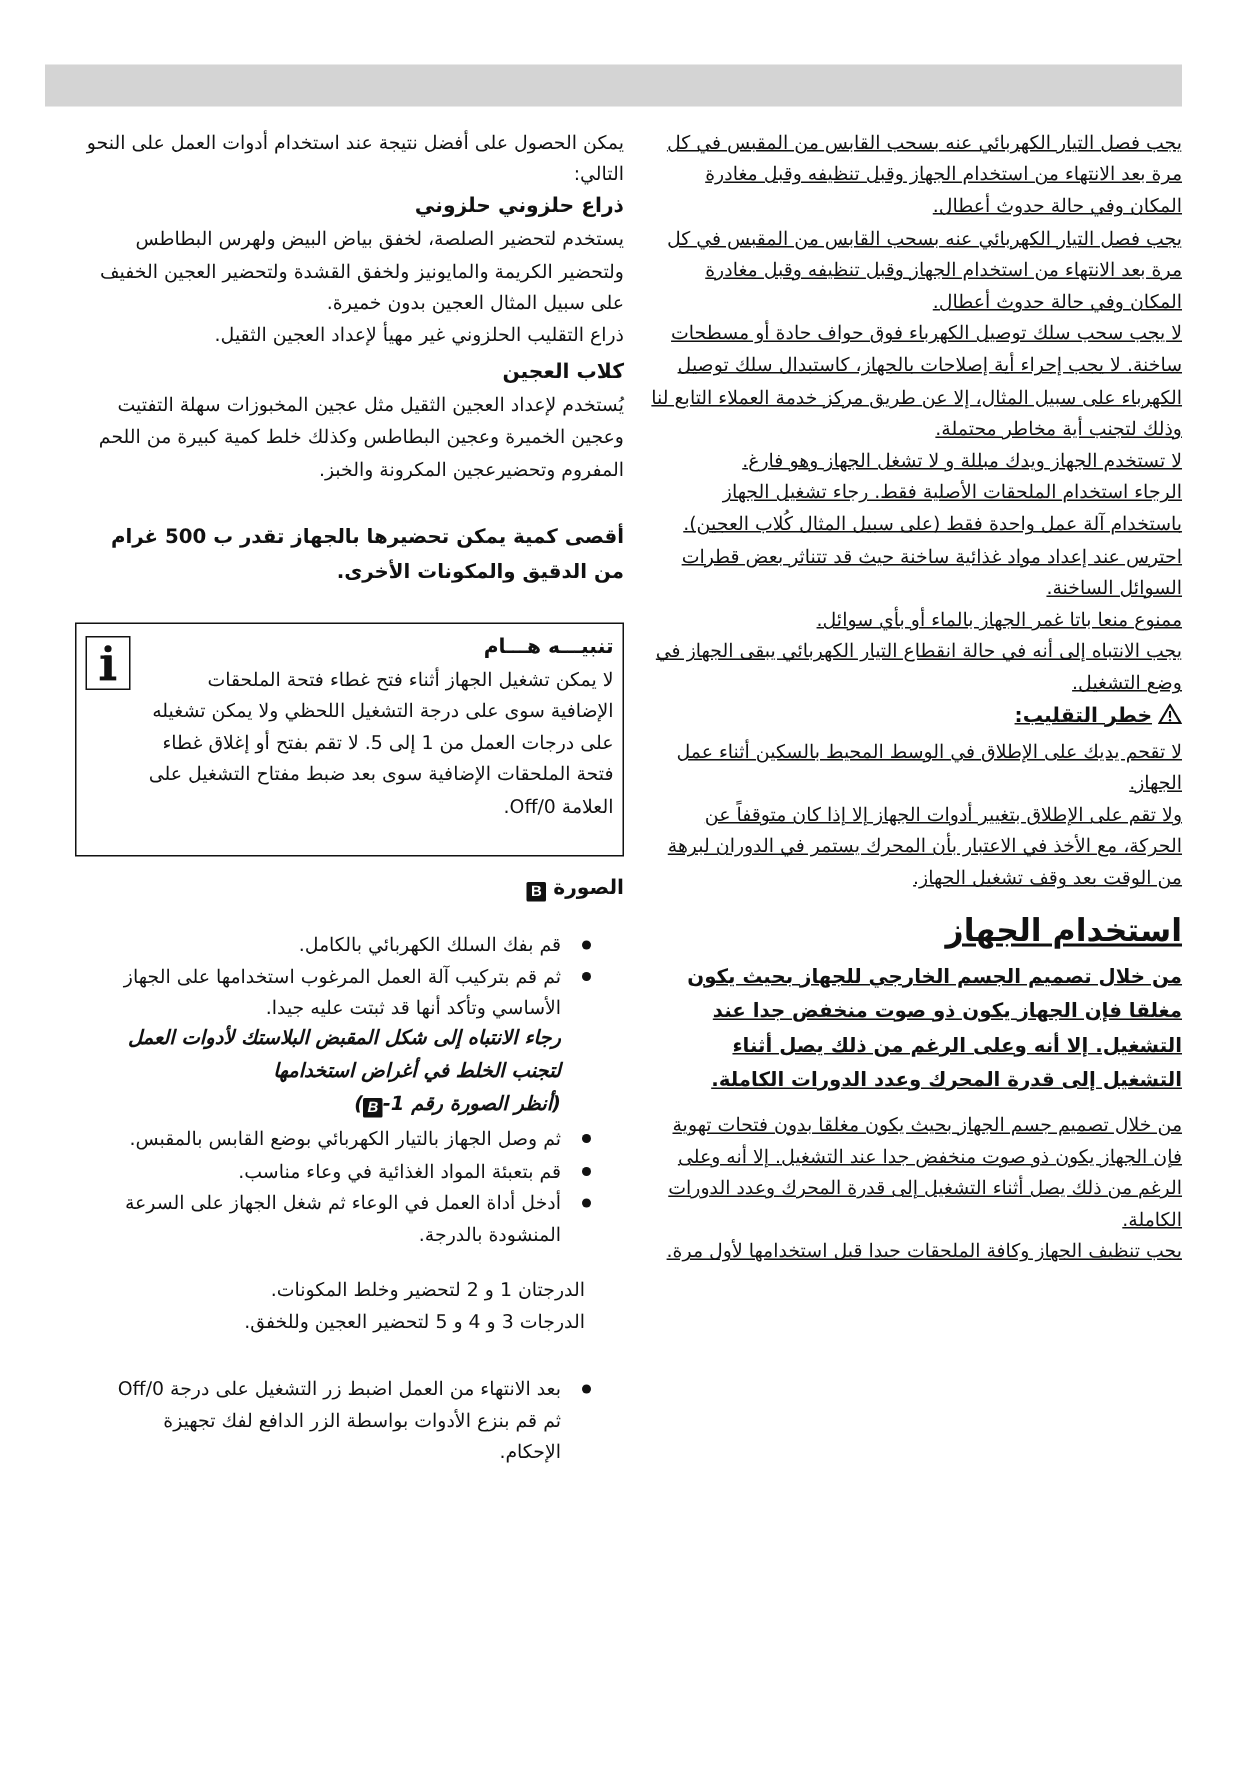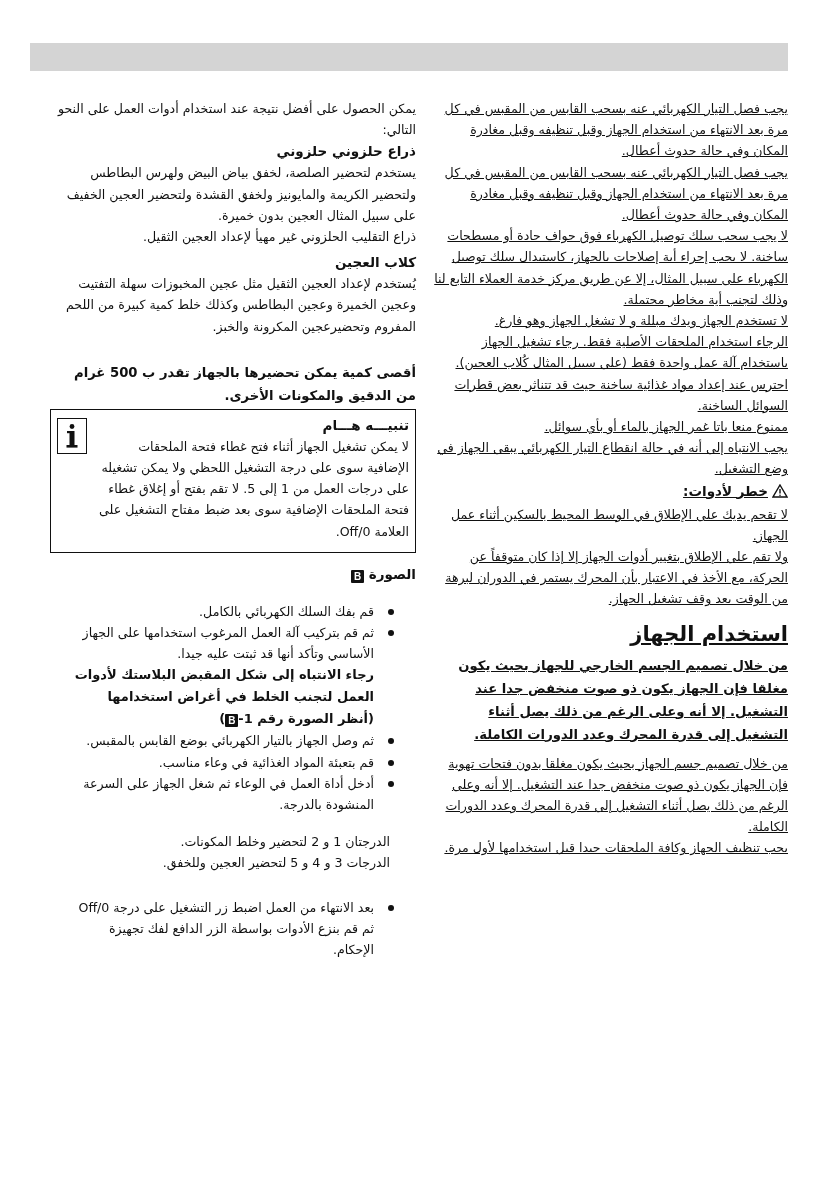--- a/index.html
+++ b/index.html
@@ -1,28 +1,28 @@
 <!DOCTYPE html>
 <html><head>
 <meta charset="utf-8">
 <style>
   html, body { margin: 0; padding: 0; background: #ffffff; }
   body { width: 840px; height: 1190px; position: relative; overflow: hidden;
          font-family: "DejaVu Sans", sans-serif; color: #111; }
   .header-bar { position: absolute; left: 30px; top: 43px; width: 758px; height: 28px; background: #d4d4d4; }
-  .col { position: absolute; top: 98px; direction: rtl; text-align: right; font-size: 12.6px; line-height: 21.2px; }
+  .col { position: absolute; top: 84px; direction: rtl; text-align: right; font-size: 12.6px; line-height: 21.2px; }
   .col-right { left: 432px; width: 356px; text-decoration: underline; }
   .col-left { left: 50px; width: 366px; }
   p { margin: 0; }
-  .bold { font-weight: bold; }
+  .bold { font-weight: bold; font-style: italic; }
   .heading { font-weight: bold; font-size: 13.5px; line-height: 22px; }
   .heading-lg { font-weight: bold; font-size: 21px; line-height: 24px; margin-top: 12px; margin-bottom: 8px; }
   .bold-para { font-weight: bold; font-size: 13.2px; line-height: 23px; }
   .gap { height: 7px; }
-  .notice-box { border: 1.5px solid #111; padding: 4px 6px 10px 6px; margin: 2px 0 10px 0; position: relative; }
+  .notice-box { border: 1.5px solid #111; padding: 4px 6px 22px 6px; margin: 22px 0 10px 0; position: relative; }
   .notice-inner { display: flex; flex-direction: row; gap: 8px; }
   .info-icon { flex: 0 0 auto; width: 28px; height: 34px; border: 1.5px solid #111; display: flex; align-items: center; justify-content: center; margin-top: 4px; }
   .info-icon svg { display: block; }
   .notice-text { flex: 1; }
   .b-icon { display: inline-block; width: 13px; height: 13px; background: #111; color: #fff; font-weight: bold; font-size: 10px; line-height: 13px; text-align: center; vertical-align: -1px; font-family: "Liberation Sans", sans-serif; border-radius: 1px; }
   ul.bullets { list-style: none; margin: 16px; padding: 0; }
   ul.bullets li { position: relative; padding-right: 26px; }
   ul.bullets li::before { content: ""; position: absolute; right: 6px; top: 8px; width: 6px; height: 6px; border-radius: 50%; background: #111; }
   .sub-line { padding-right: 26px; }
   .warn-head { font-weight: bold; font-size: 13.5px; line-height: 22px; }
@@ -43,21 +43,21 @@
   <p>ممنوع منعا باتا غمر الجهاز بالماء أو بأي سوائل.</p>
   <p>يجب الانتباه إلى أنه في حالة انقطاع التيار الكهربائي يبقى الجهاز في وضع التشغيل.</p>
 
   <div class="warn-head">
     <span class="warn-icon">
       <svg width="16" height="14" viewBox="0 0 16 14">
           <path d="M8 1 L15 13 L1 13 Z" fill="none" stroke="#111" stroke-width="1.4"></path>
           <line x1="8" y1="5" x2="8" y2="9.5" stroke="#111" stroke-width="1.4"></line>
           <circle cx="8" cy="11.2" r="0.8" fill="#111"></circle>
         </svg>
-    </span><span>خطر لأدوات:</span>
+    </span><span>خطر التقليب:</span>
   </div>
   <p>لا تقحم يديك على الإطلاق في الوسط المحيط بالسكين أثناء عمل الجهاز.</p>
   <p>ولا تقم على الإطلاق بتغيير أدوات الجهاز إلا إذا كان متوقفاً عن الحركة، مع الأخذ في الاعتبار بأن المحرك يستمر في الدوران لبرهة من الوقت بعد وقف تشغيل الجهاز.</p>
 
   <div class="heading-lg">استخدام الجهاز</div>
   <p class="bold-para">من خلال تصميم الجسم الخارجي للجهاز بحيث يكون مغلقا فإن الجهاز يكون ذو صوت منخفض جدا عند التشغيل. إلا أنه وعلى الرغم من ذلك يصل أثناء التشغيل إلى قدرة المحرك وعدد الدورات الكاملة.</p>
   <div class="gap"></div>
   <p>من خلال تصميم جسم الجهاز بحيث يكون مغلقا بدون فتحات تهوية فإن الجهاز يكون ذو صوت منخفض جدا عند التشغيل. إلا أنه وعلى الرغم من ذلك يصل أثناء التشغيل إلى قدرة المحرك وعدد الدورات الكاملة.</p>
   <p>يجب تنظيف الجهاز وكافة الملحقات جيدا قبل استخدامها لأول مرة.</p>
 </div>

